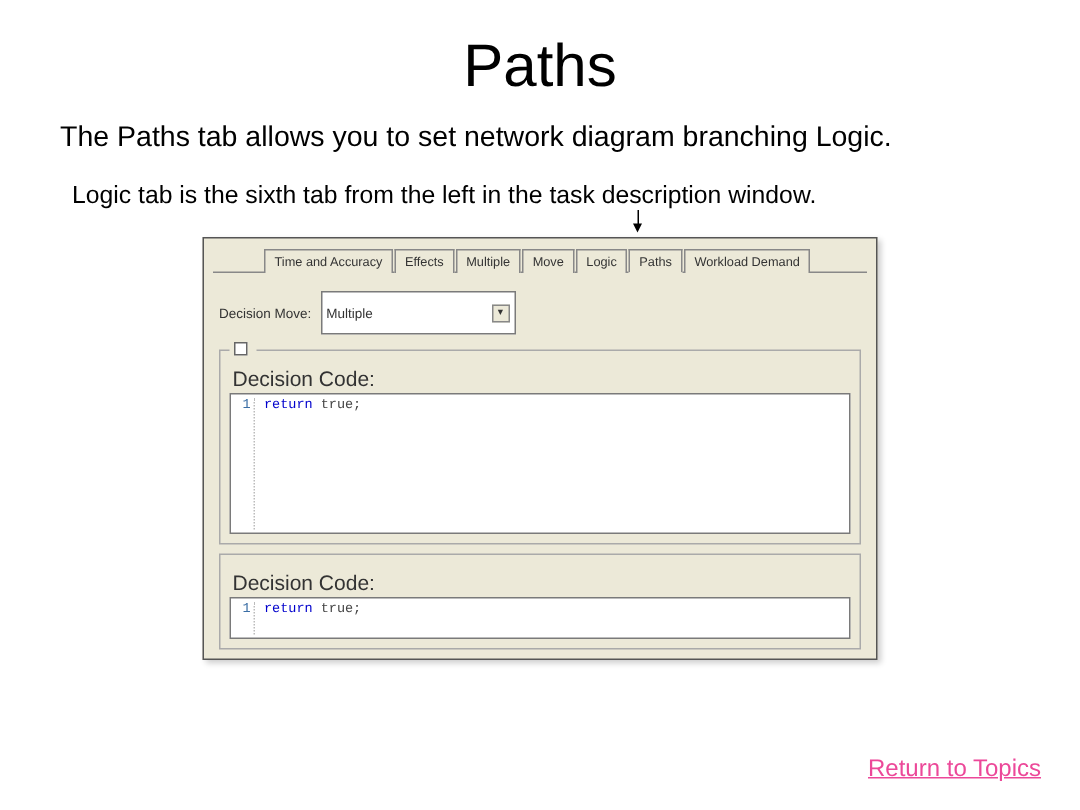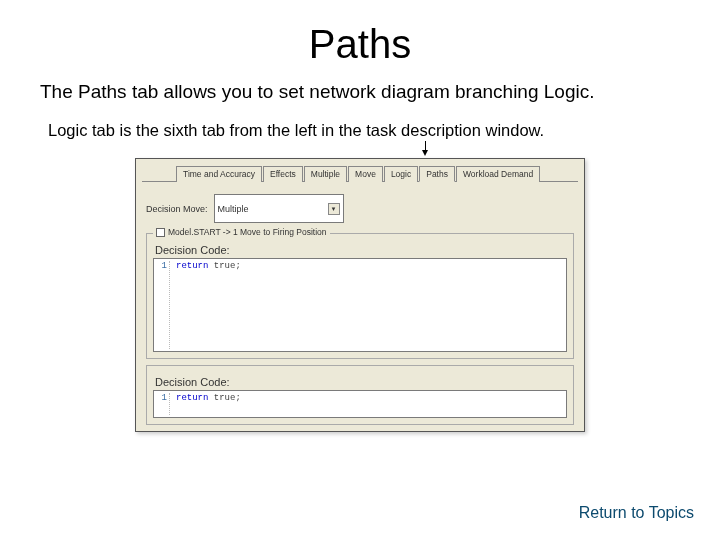--- a/index.html
+++ b/index.html
@@ -131,21 +131,21 @@
   .check {
     display: inline-block;
     width: 9px;
     height: 9px;
     border: 1px solid #666;
     background: #fff;
     vertical-align: middle;
     margin-right: 3px;
   }
   .code-label {
-    font-size: 11px;
+    font-size: 14px;
     margin: 4px 0 2px 2px;
   }
   .code-box {
     background: #fff;
     border: 1px solid #7a7a7a;
     height: var(--h, 60px);
     font-family: "Courier New", monospace;
     font-size: 9px;
     padding: 2px;
     display: flex;
@@ -161,21 +161,22 @@
     padding-left: 6px;
     color: #444;
     white-space: pre;
   }
   .kw { color: #0000cc; }
   .return-link {
     position: absolute;
     bottom: 18px;
     right: 26px;
     font-size: 16px;
-    color: #0c4a6e;
+    color: #ec4899;
+    text-decoration: underline;
     cursor: pointer;
   }
 </style>
 </head>
 <body>
 
 <h1 class="page-title">Paths</h1>
 
 <p class="intro-1">The Paths tab allows you to set network diagram branching Logic.</p>
 <p class="intro-2">Logic tab is the sixth tab from the left in the task description window.</p>
@@ -201,21 +202,21 @@
     <div class="decision-row">
       <span class="decision-label">Decision Move:</span>
       <div class="select">
         <span>Multiple</span>
         <span class="select-btn">▾</span>
       </div>
     </div>
 
     <div class="group">
       <div class="group-title">
-        <span class="check"></span><span>Model.START -&gt; 1 Move to Firing Position</span>
+        <span class="check"></span>
       </div>
       <div class="code-label">Decision Code:</div>
       <div class="code-box" style="--h:94px">
         <div class="gutter">1</div>
         <div class="code-text"><span class="kw">return</span><span> true;</span></div>
       </div>
     </div>
 
     <div class="group">
       <div class="code-label">Decision Code:</div>

